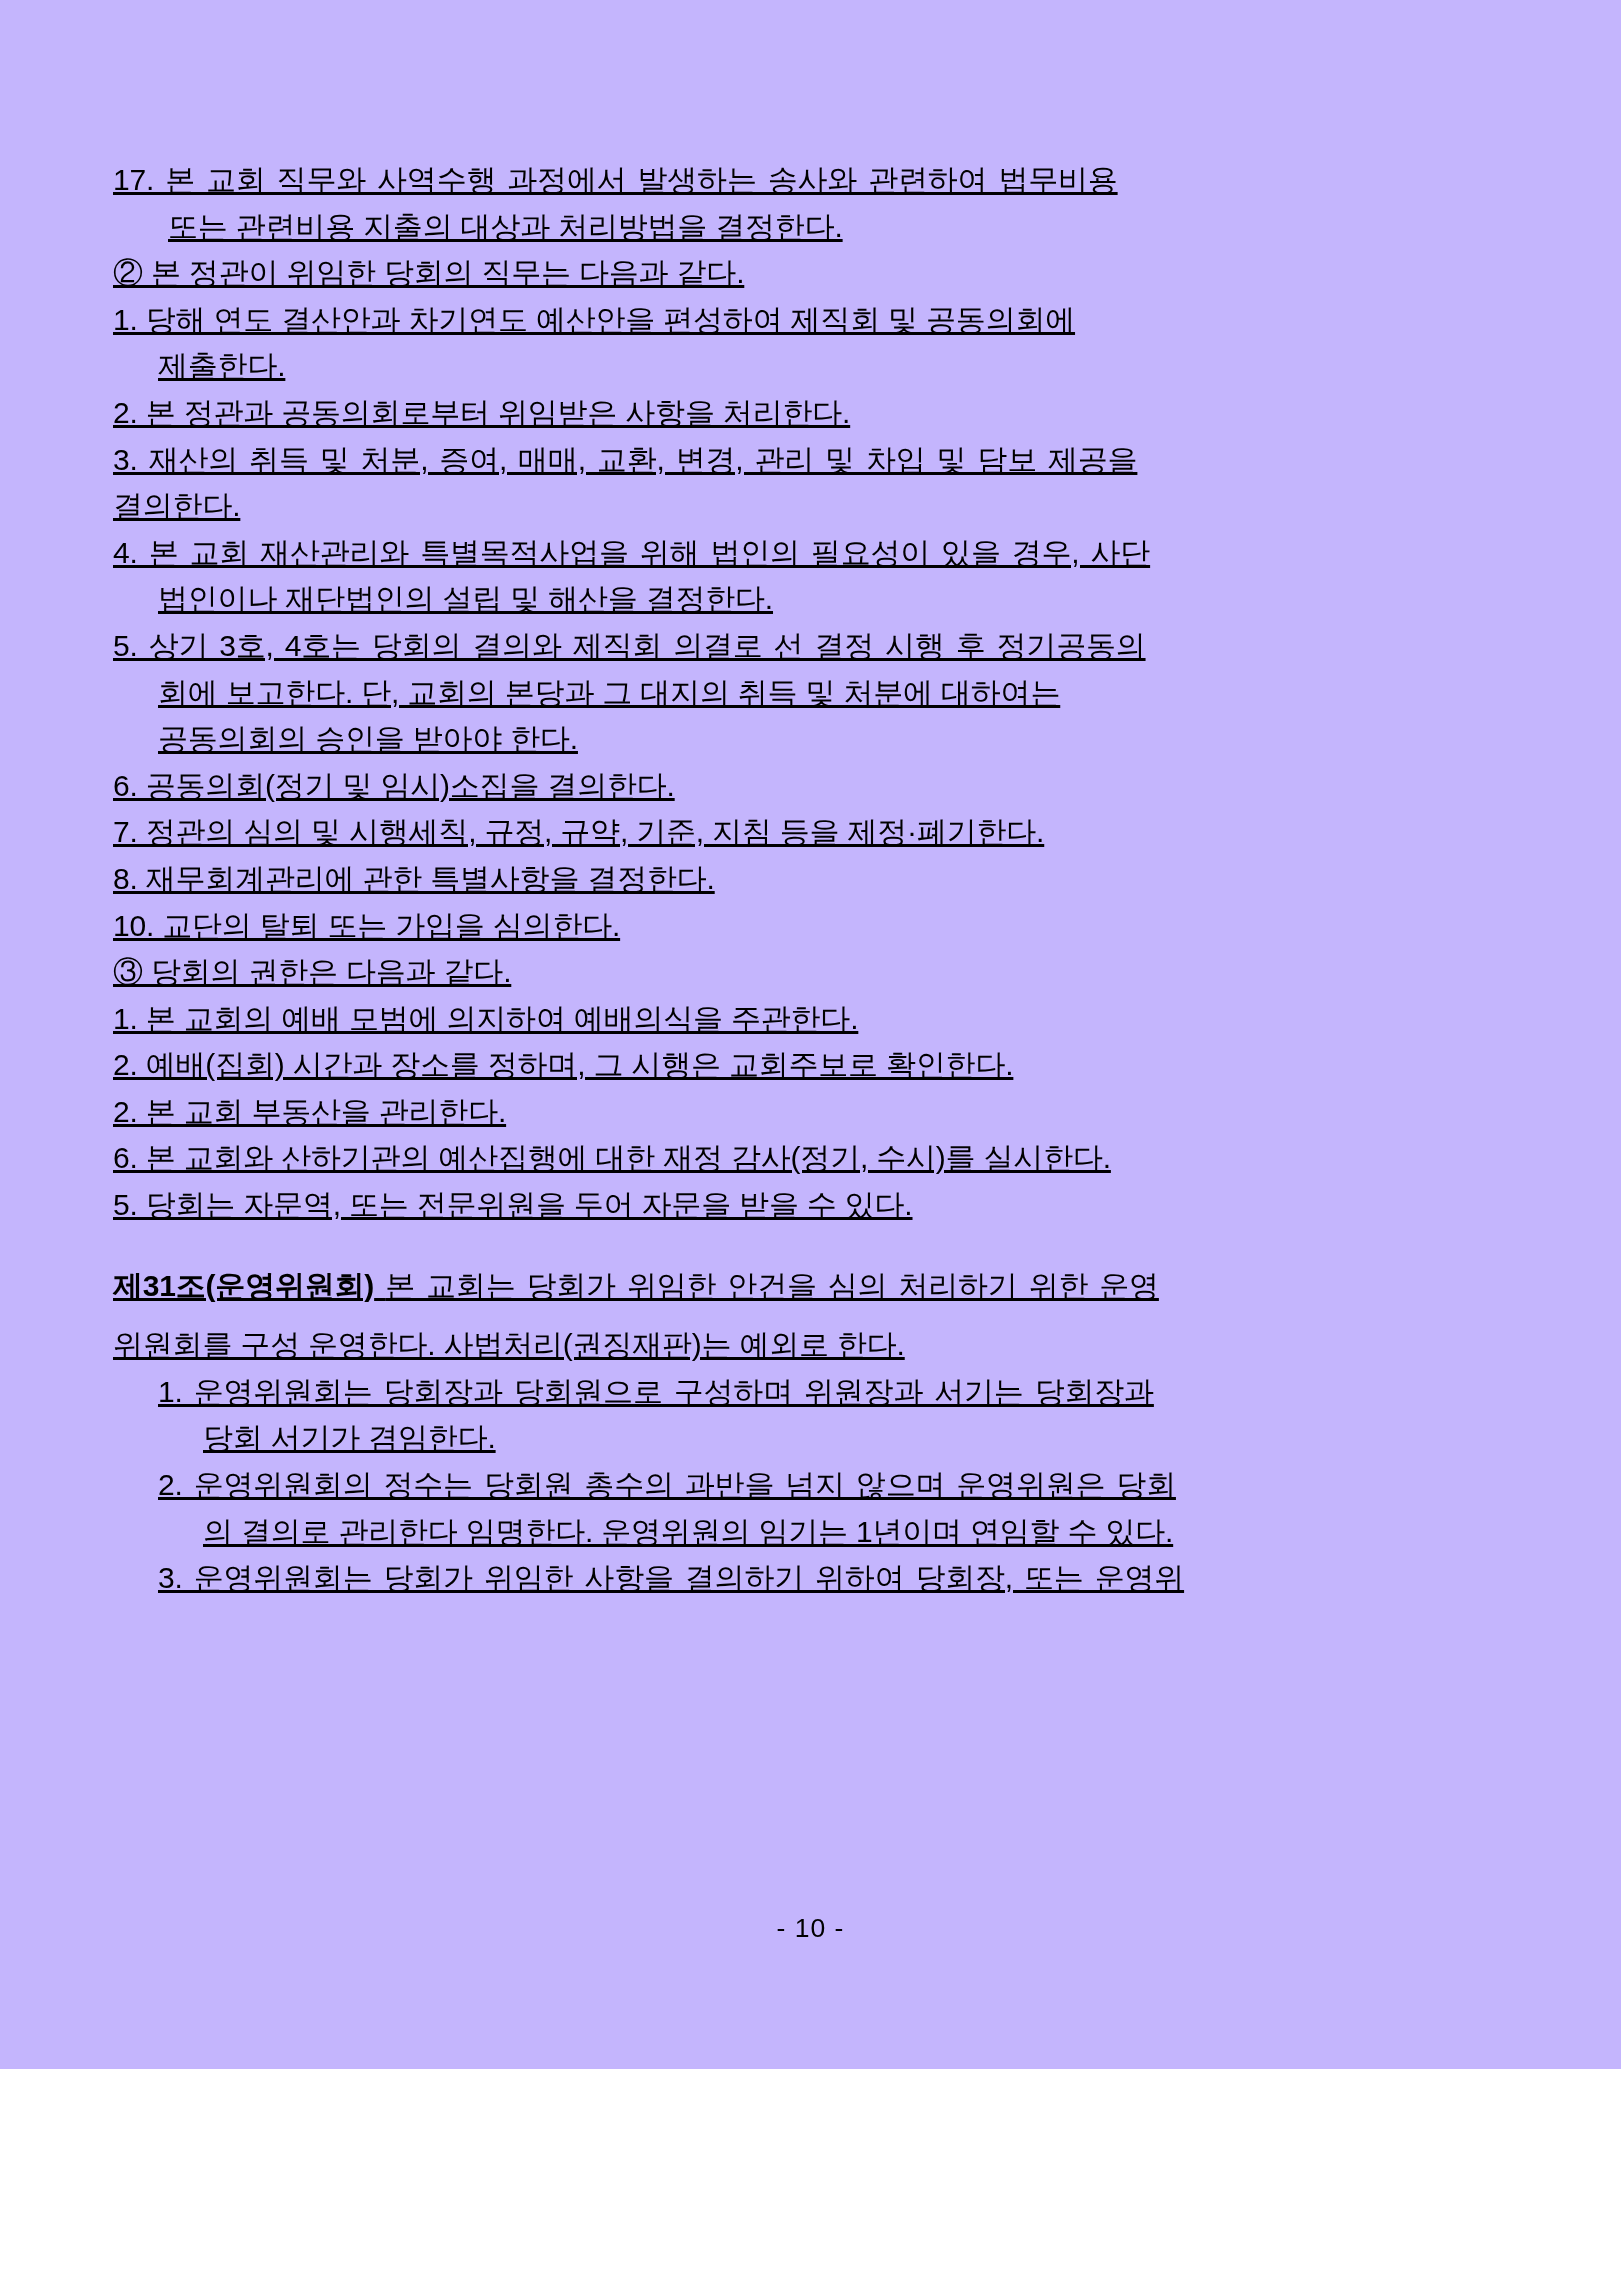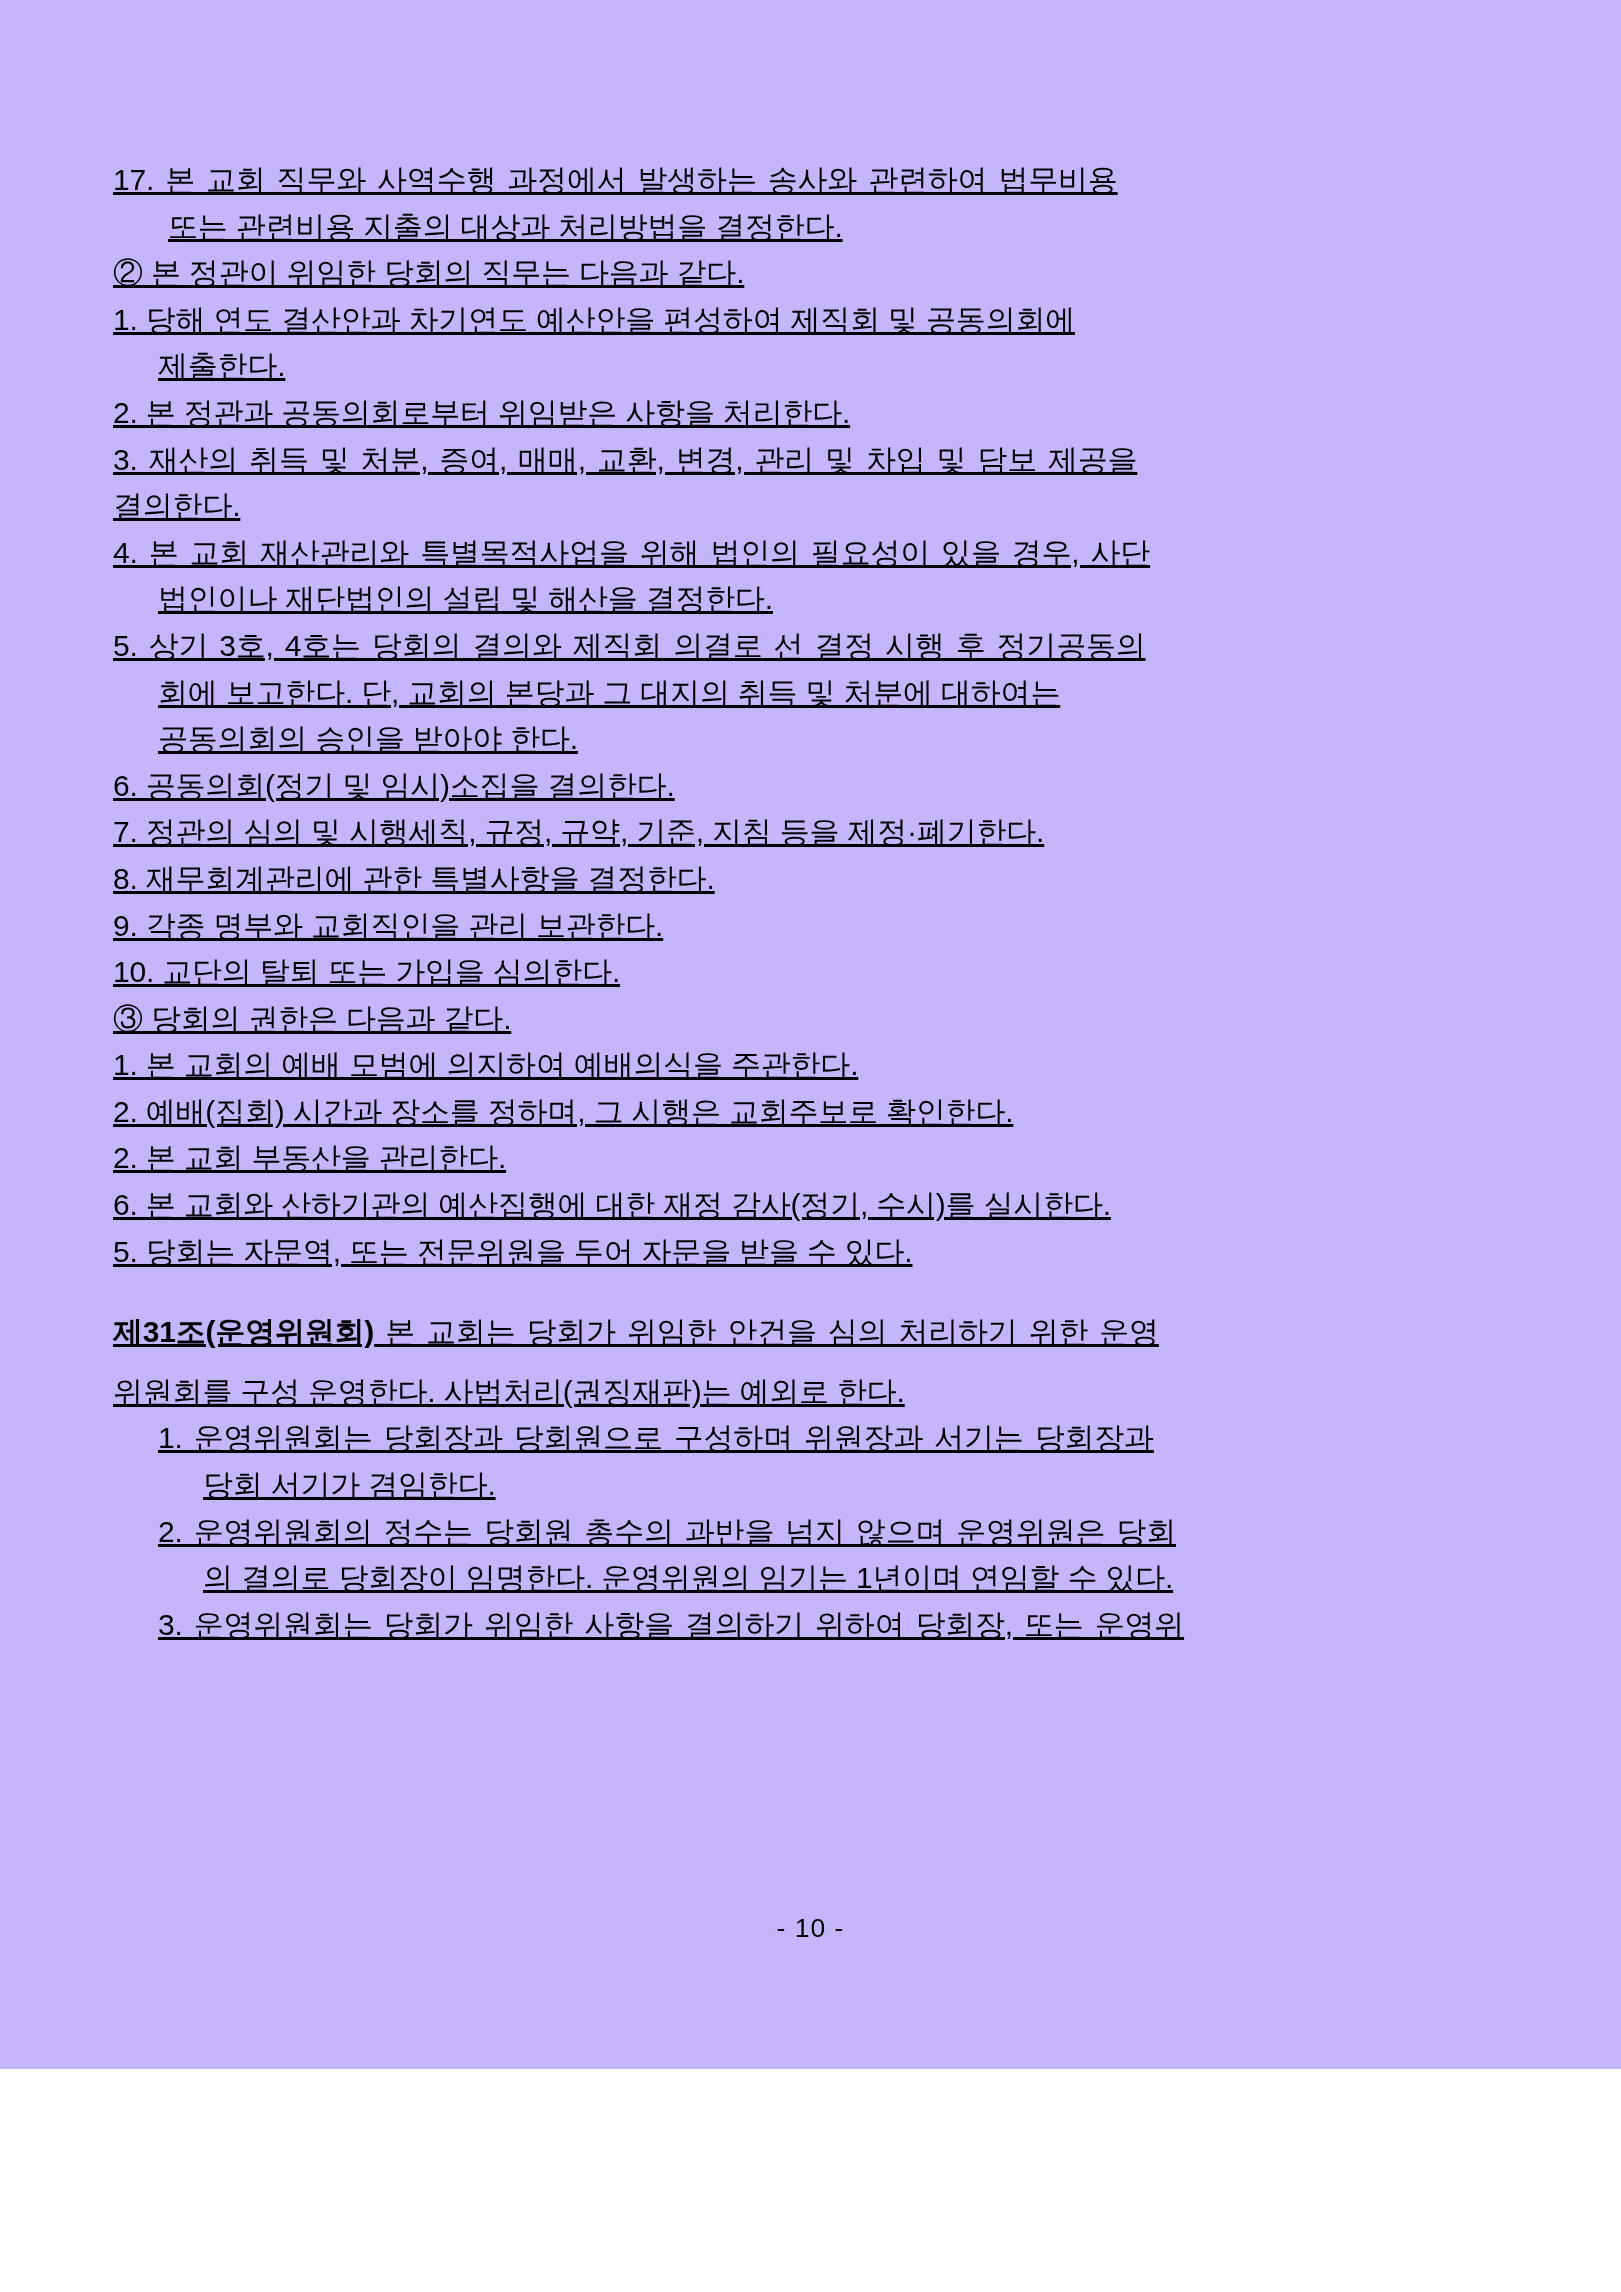--- a/index.html
+++ b/index.html
@@ -145,23 +145,20 @@
 
     <p class="item">
       <span>6. 공동의회(정기 및 임시)소집을 결의한다.</span>
     </p>
     <p class="item">
       <span>7. 정관의 심의 및 시행세칙, 규정, 규약, 기준, 지침 등을 제정·폐기한다.</span>
     </p>
     <p class="item">
       <span>8. 재무회계관리에 관한 특별사항을 결정한다.</span>
     </p>
-    <p class="item">
-      <span>9. 각종 명부와 교회직인을 관리 보관한다.</span>
-    </p>
     <p class="item item-wide">
       <span>10. 교단의 탈퇴 또는 가입을 심의한다.</span>
     </p>
 
     <p class="circ">
       <span>③ 당회의 권한은 다음과 같다.</span>
     </p>
 
     <p class="item">
       <span>1. 본 교회의 예배 모범에 의지하여 예배의식을 주관한다.</span>
@@ -191,21 +188,21 @@
       <span>1.  운영위원회는   당회장과   당회원으로   구성하며  위원장과   서기는   당회장과</span>
     </p>
     <p class="cont" style="padding-left:90px">
       <span>당회 서기가 겸임한다.</span>
     </p>
 
     <p class="sub-item spaced-lite">
       <span>2.  운영위원회의  정수는  당회원  총수의  과반을  넘지  않으며 운영위원은  당회</span>
     </p>
     <p class="cont" style="padding-left:90px">
-      <span>의  결의로  당회장이  임명한다.  운영위원의  임기는  1년이며  연임할  수  있다.</span>
+      <span>의  결의로  관리한다  임명한다.  운영위원의  임기는  1년이며  연임할  수  있다.</span>
     </p>
 
     <p class="sub-item spaced-lite">
       <span>3.  운영위원회는  당회가  위임한  사항을  결의하기  위하여  당회장,  또는  운영위</span>
     </p>
 
   </div>
 
   <div class="footer">- 10 -</div>
 

